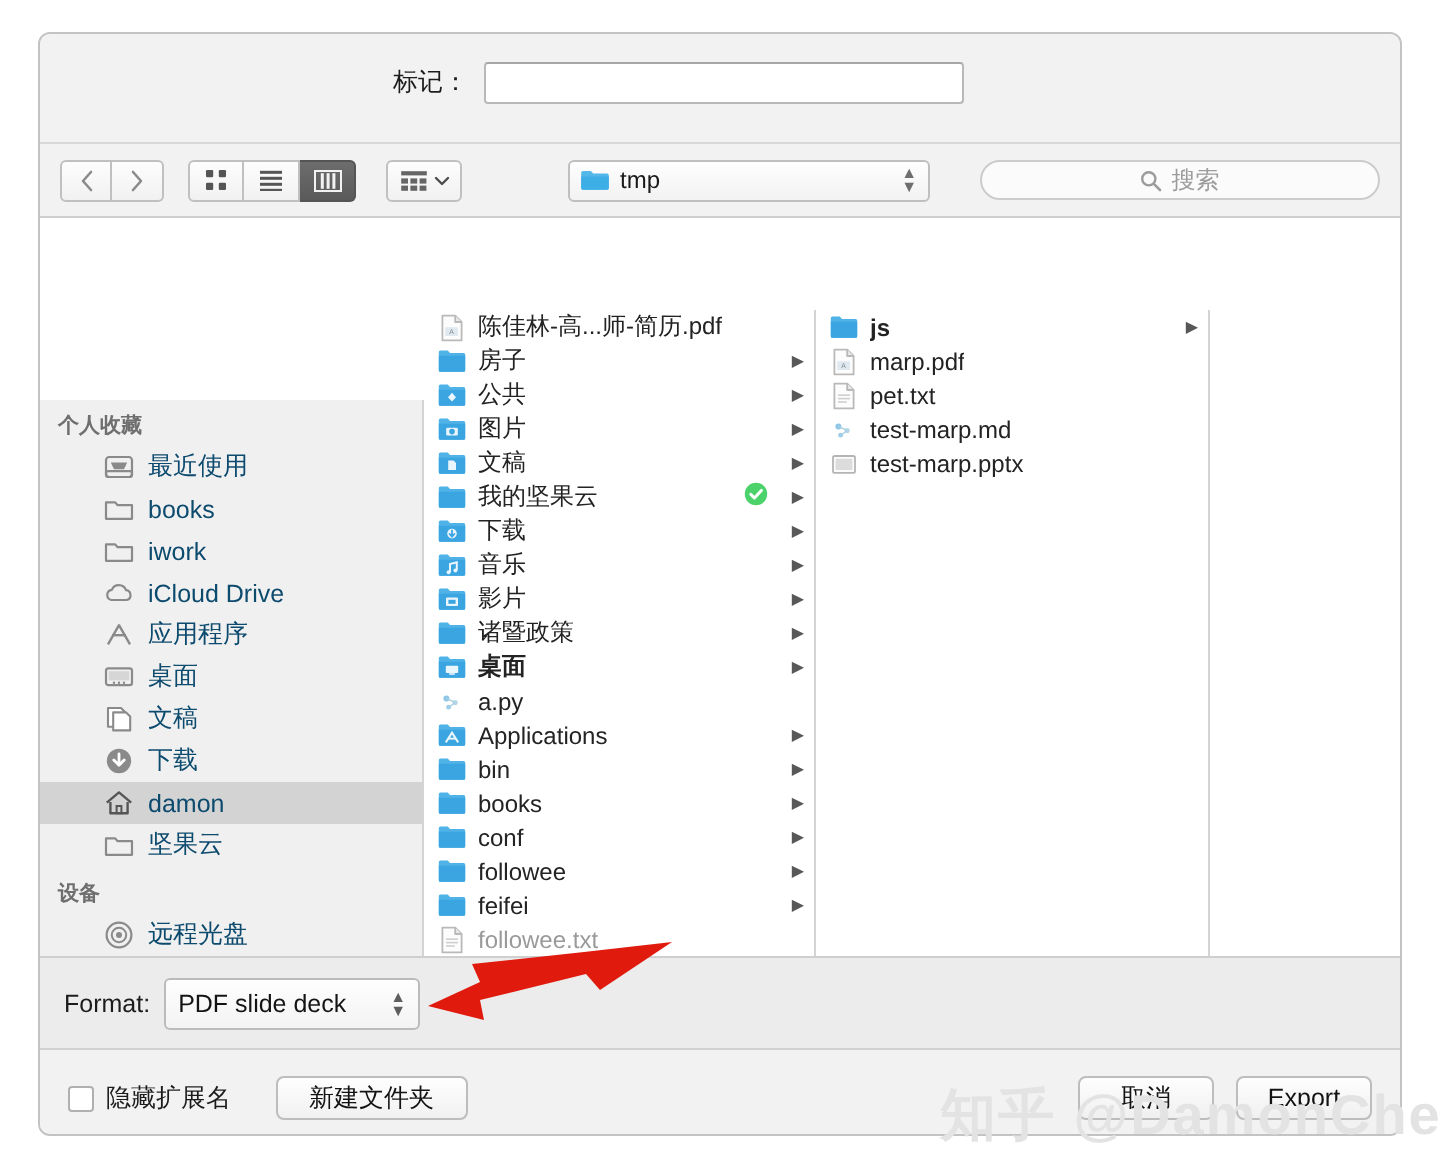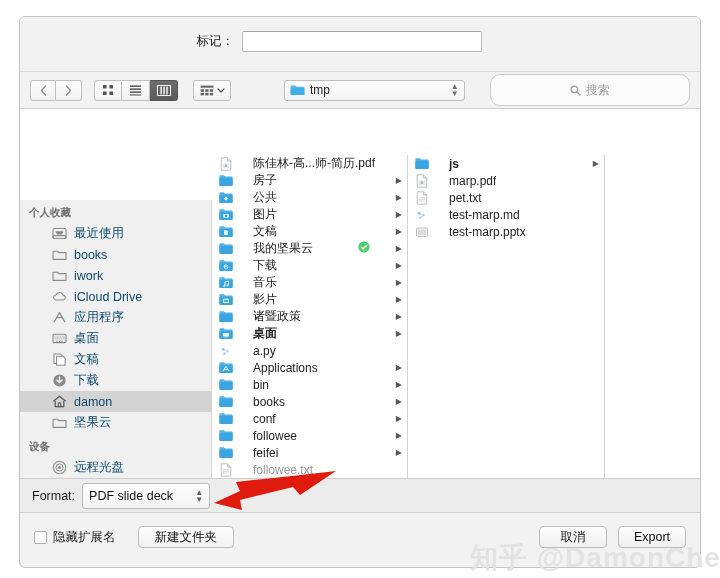--- a/index.html
+++ b/index.html
@@ -89,21 +89,21 @@
   .pathpopup {
     margin-left: 46px; width: 204px; height: 21px;
     background: linear-gradient(#fefefe, #f2f2f2);
     border: 1px solid #bfbfbf; border-radius: 3px;
     display: flex; align-items: center; padding: 0 5px;
     font-size: 12px; color: #1b1b1b;
   }
   .pathpopup .stepper { margin-left: auto; color: #6e6e6e; font-size: 8px; line-height: 7px; text-align: center; }
 
   .searchfield {
-    margin-left: 18px; width: 228px; height: 32px;
+    margin-left: 18px; width: 228px; height: 20px;
     background: #fbfbfb; border: 1px solid #ccc; border-radius: 10px;
     display: flex; align-items: center; justify-content: center; gap: 5px;
     font-size: 12px; color: #9c9c9c;
   }
 
   
   .browser {
     display: flex; height: 371px;
     border-top: 1px solid #cfcfcf;
     border-bottom: 1px solid #cfcfcf;
@@ -126,35 +126,35 @@
   }
   .sb-item.selected { background: #d3d3d3; }
   .sb-ico { width: 15px; height: 15px; flex: 0 0 15px; display: block; }
 
   .columns { flex: 1; display: flex; overflow: hidden; }
   .col { overflow: hidden; }
   .col-1 { width: 196px; border-right: 1px solid #d4d4d4; }
   .col-2 { width: 197px; border-right: 1px solid #d4d4d4; }
   .col-3 { flex: 1; }
   .frow {
-    display: flex; align-items: center; gap: 20px;
+    display: flex; align-items: center; gap: 6px;
     height: 17px; padding: 0 5px 0 7px;
     font-size: 12px; color: #232323; white-space: nowrap;
   }
   .frow .fname { overflow: hidden; text-overflow: ellipsis; }
   .frow .badge { margin-left: auto; }
   .frow .chev { margin-left: auto; color: #585858; font-size: 8px; }
   .frow .chev.withbadge { margin-left: 6px; }
   .fico { width: 14px; height: 14px; flex: 0 0 14px; display: block; }
   .bold { font-weight: bold; }
   .dim { color: #9a9a9a; }
 
   
   .formatbar {
-    height: 34px; background: #ececec;
+    height: 46px; background: #ececec;
     border-bottom: 1px solid #d0d0d0;
     display: flex; align-items: center; padding-left: 12px;
   }
   .fmt-label { font-size: 12.5px; color: #1c1c1c; margin-right: 7px; }
   .fmt-popup {
     height: 21px; min-width: 128px; padding: 12px 6px;
     background: linear-gradient(#fefefe, #f3f3f3);
     border: 1px solid #bbb; border-radius: 3px;
     display: flex; align-items: center; gap: 18px;
     font-size: 12.5px; color: #141414;

